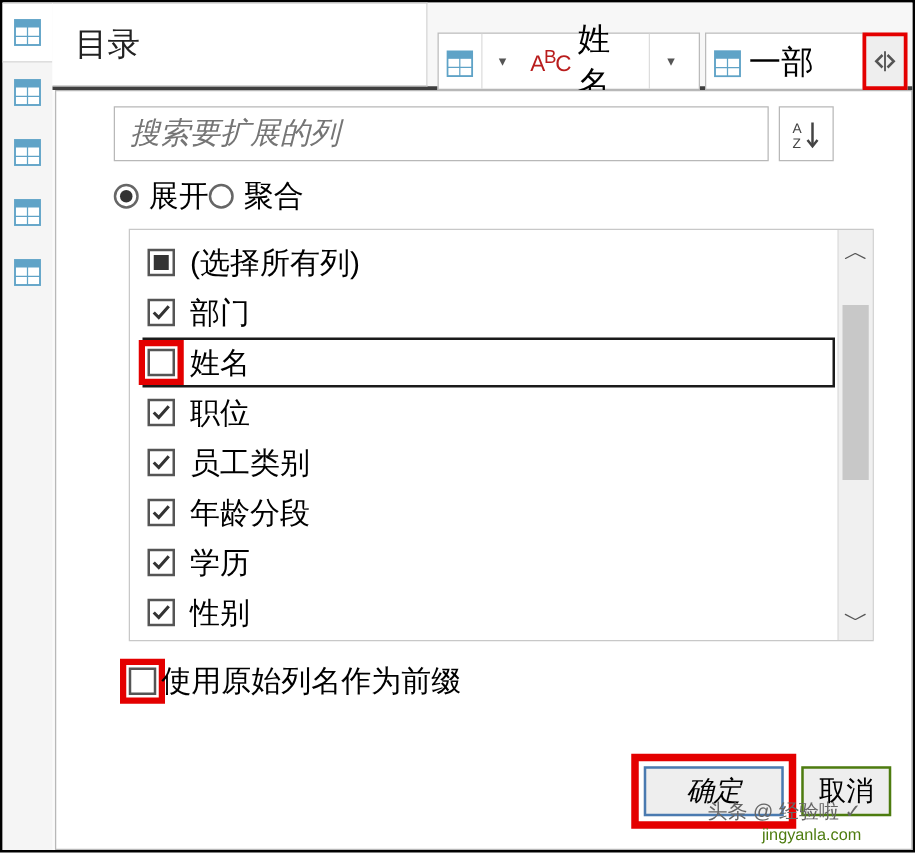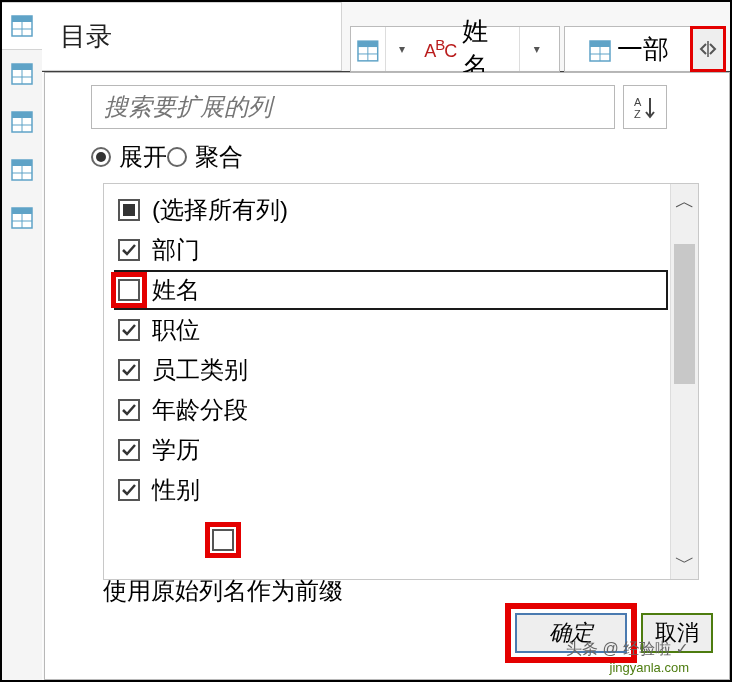--- a/index.html
+++ b/index.html
@@ -40,21 +40,21 @@
     }
     .table-glyph svg { width: 100%; height: 100%; }
     .header-row {
       position: absolute;
       left: 40px;
       top: 0;
       right: 0;
       height: 70px;
       display: flex;
       align-items: center;
-      border-bottom: 1px solid #404040;
+      border-bottom: 3px solid #404040;
       background: #f7f7f7;
     }
     .header-label {
       font-size: 26px;
       color: #222;
       padding-left: 18px;
       background: #fff;
       height: 100%;
       display: flex;
       align-items: center;
@@ -68,21 +68,21 @@
       background: #fff;
       border: 1px solid #bbb;
       display: flex;
       align-items: center;
       font-size: 26px;
       top: 24px;
       gap: 6px;
       padding: 0 6px;
     }
     .field-box.box1 { left: 348px; width: 210px; }
-    .field-box.box2 { left: 562px; width: 130px; justify-content: center; }
+    .field-box.box2 { left: 562px; width: 130px; }
     .dropdown-caret {
       width: 34px;
       height: 44px;
       border-left: 1px solid #ddd;
       display: flex;
       align-items: center;
       justify-content: center;
       font-size: 12px;
       color: #555;
     }
@@ -167,21 +167,21 @@
       left: 3px; top: 3px;
       width: 10px; height: 10px;
       background: #333;
       border-radius: 50%;
     }
     .list-box {
       position: absolute;
       left: 58px;
       top: 110px;
       right: 30px;
-      height: 397px;
+      height: 330px;
       border: 1px solid #c8c8c8;
       overflow: hidden;
     }
     .list-inner {
       position: absolute;
       left: 0; top: 0;
       right: 30px; bottom: 0;
       padding: 6px 0 6px 14px;
     }
     .list-scrollbar {
@@ -235,23 +235,22 @@
     .chk.boxed {
       outline: 5px solid #e40000;
       outline-offset: 2px;
     }
     .prefix-row {
       position: absolute;
       left: 58px;
       top: 456px;
       display: flex;
       align-items: center;
-      gap: 24px;
+      gap: 4px;
       font-size: 24px;
-      flex-direction: column;
     }
     .btn-row {
       position: absolute;
       right: 16px;
       bottom: 26px;
       display: flex;
       gap: 14px;
     }
     .btn {
       width: 112px;

